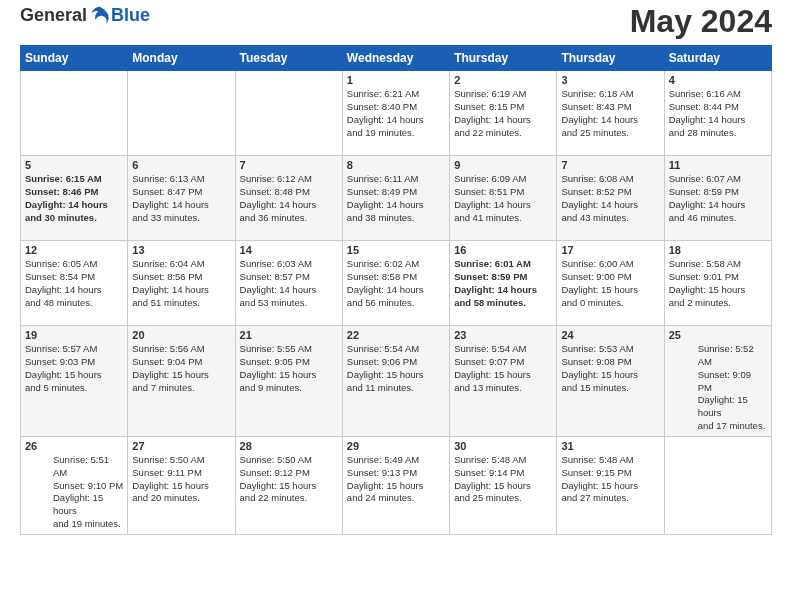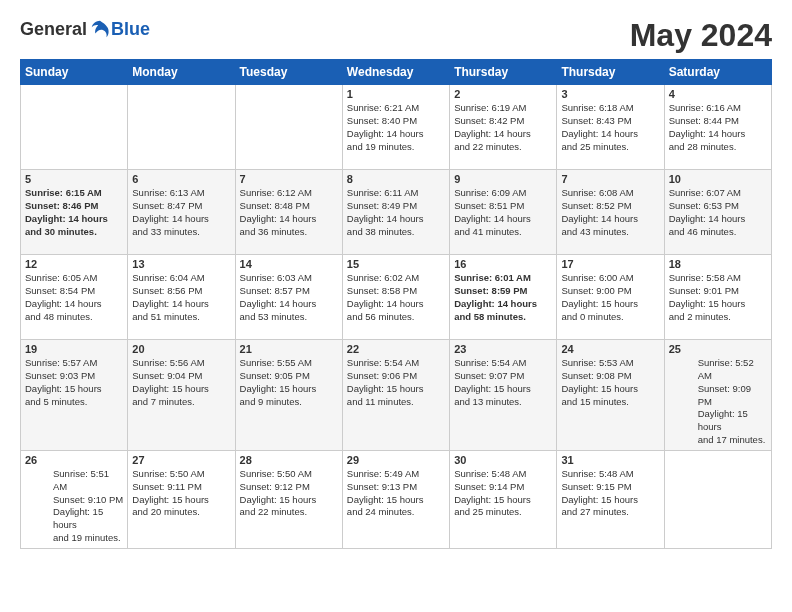--- a/index.html
+++ b/index.html
@@ -5,21 +5,21 @@
     * { box-sizing: border-box; margin: 0; padding: 0; }
     body {
       font-family: Arial, sans-serif;
       background: #fff;
       width: 792px;
       height: 612px;
       overflow: hidden;
     }
     .page {
       width: 792px;
-      padding: 18px 20px 10px 20px;
+      padding: 4px 20px 10px 20px;
     }
     .header-area {
       display: flex;
       justify-content: space-between;
       align-items: flex-start;
       margin-bottom: 6px;
     }
     .logo {
       display: flex;
       flex-direction: column;
@@ -144,21 +144,21 @@
           <td>
             <span class="day-num">1</span>
             <div class="day-info" style="white-space: pre-line;">Sunrise: 6:21 AM
 Sunset: 8:40 PM
 Daylight: 14 hours
 and 19 minutes.</div>
           </td>
           <td>
             <span class="day-num">2</span>
             <div class="day-info" style="white-space: pre-line;">Sunrise: 6:19 AM
-Sunset: 8:42 PM
+Sunset: 8:15 PM
 Daylight: 14 hours
 and 22 minutes.</div>
           </td>
           <td>
             <span class="day-num">3</span>
             <div class="day-info" style="white-space: pre-line;">Sunrise: 6:18 AM
 Sunset: 8:43 PM
 Daylight: 14 hours
 and 25 minutes.</div>
           </td>
@@ -207,23 +207,23 @@
 and 41 minutes.</div>
           </td>
           <td>
             <span class="day-num">7</span>
             <div class="day-info" style="white-space: pre-line;">Sunrise: 6:08 AM
 Sunset: 8:52 PM
 Daylight: 14 hours
 and 43 minutes.</div>
           </td>
           <td>
-            <span class="day-num">10</span>
+            <span class="day-num">11</span>
             <div class="day-info" style="white-space: pre-line;">Sunrise: 6:07 AM
-Sunset: 6:53 PM
+Sunset: 8:59 PM
 Daylight: 14 hours
 and 46 minutes.</div>
           </td>
         </tr>
         <tr>
           <td>
             <span class="day-num">12</span>
             <div class="day-info" style="white-space: pre-line;">Sunrise: 6:05 AM
 Sunset: 8:54 PM
 Daylight: 14 hours

